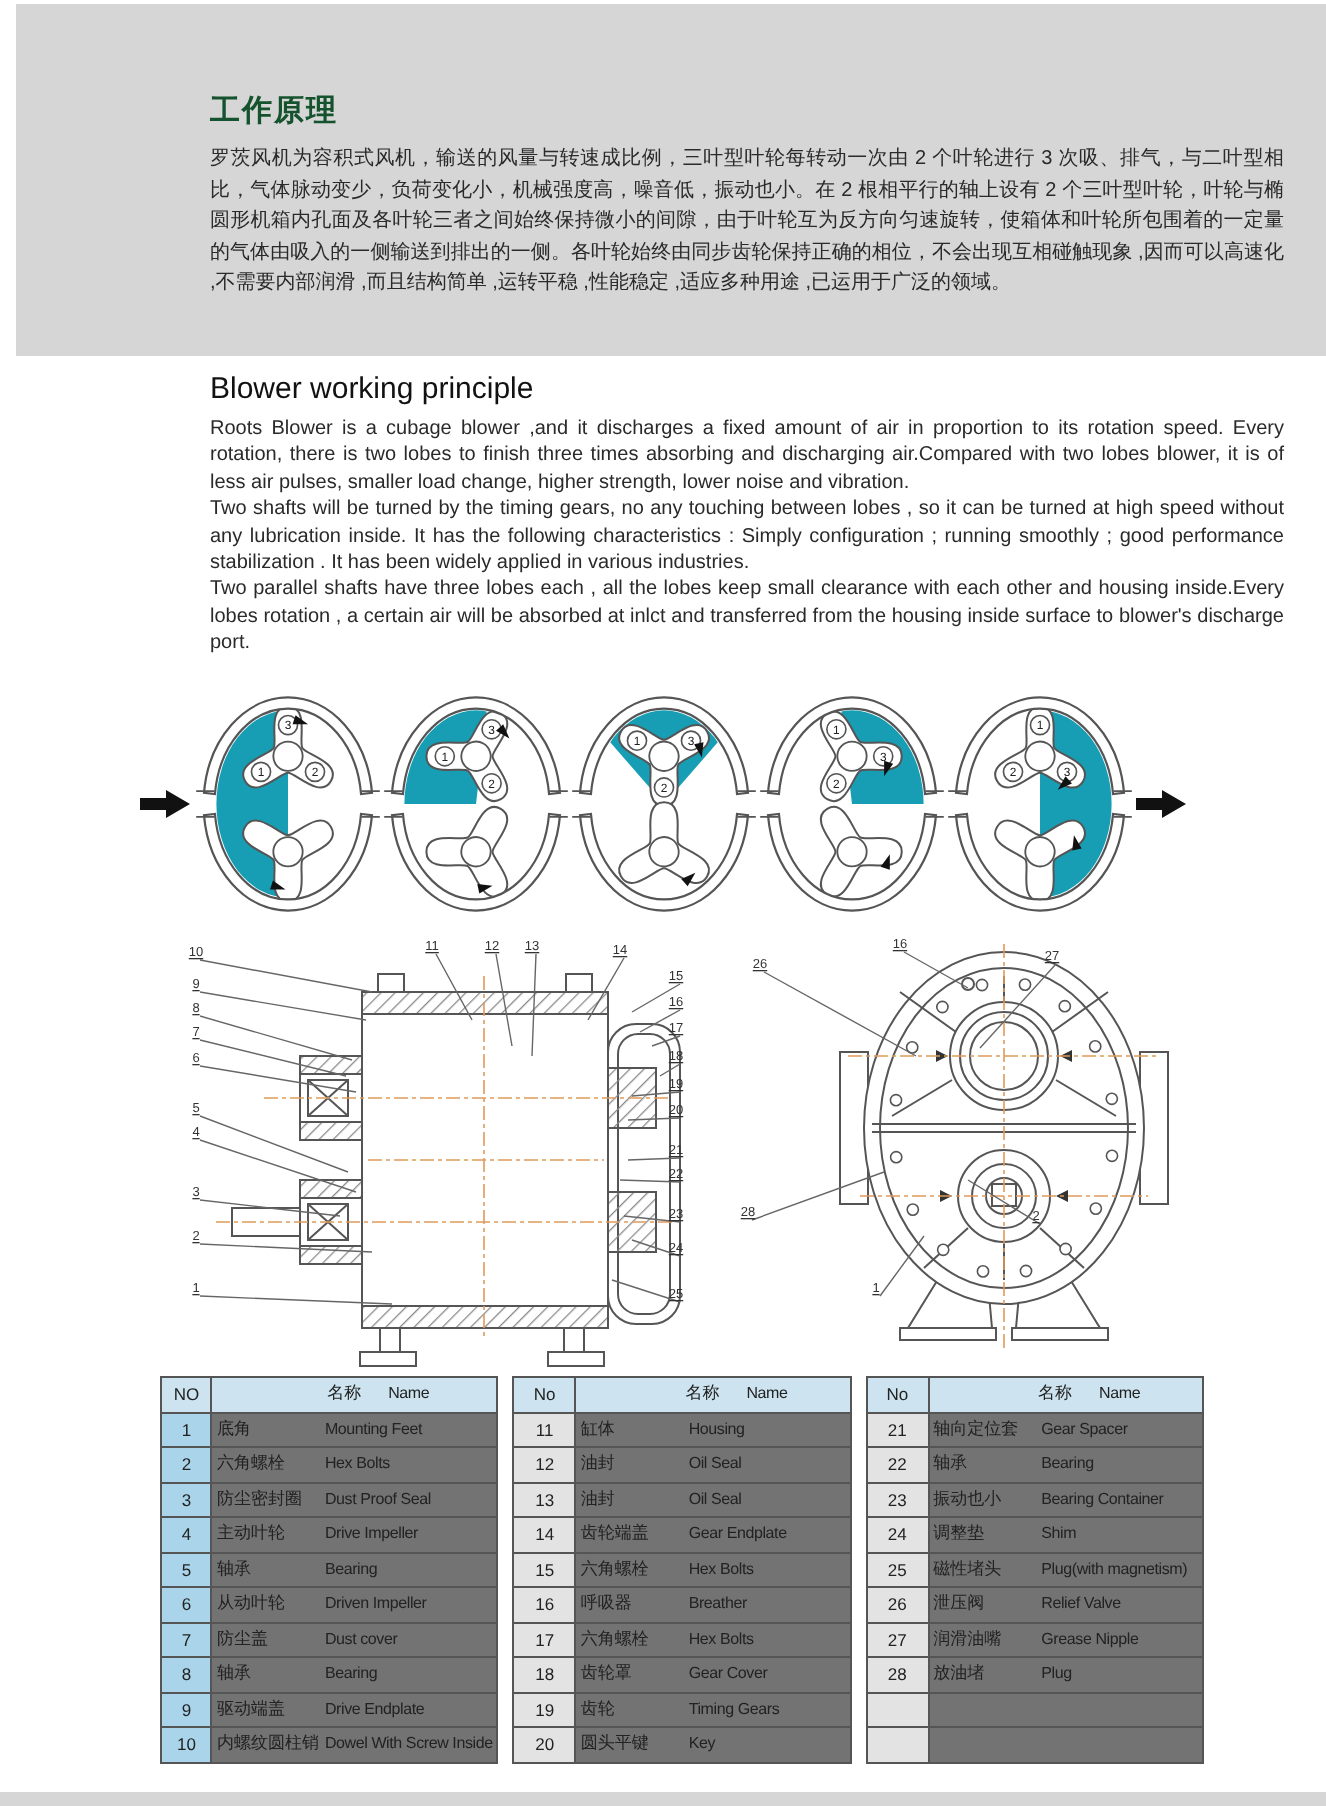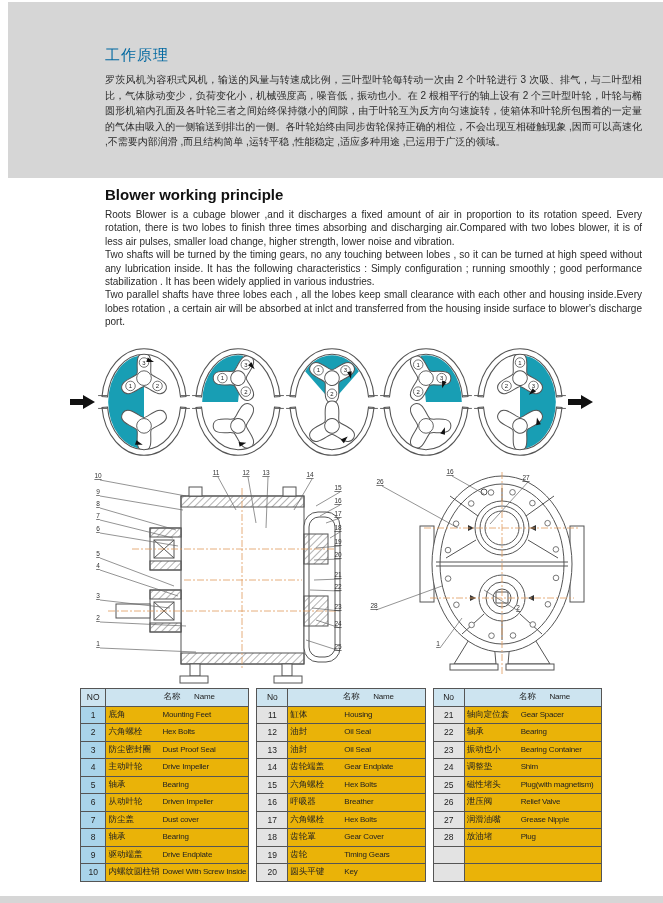--- a/index.html
+++ b/index.html
@@ -1,33 +1,33 @@
 <!DOCTYPE html>
 <html><head>
 <meta charset="utf-8">
 <style>
   html,body{margin:0;padding:0;background:#fff;}
   .page{position:relative;width:663px;height:903px;background:#fff;overflow:hidden;
         font-family:"Liberation Sans",sans-serif;color:#222;}
   .gray-panel{position:absolute;left:8px;right:0;top:2px;height:176px;background:#d6d6d6;}
   .bottom-strip{position:absolute;left:0;right:0;bottom:0;height:7px;background:#d6d6d6;}
-  .zh-title{position:absolute;left:105px;top:46px;font-size:15px;font-weight:normal;color:#0369a1;letter-spacing:1px;}
+  .zh-title{position:absolute;left:105px;top:46px;font-size:15px;font-weight:bold;color:#14532d;letter-spacing:1px;}
   .zh-body{position:absolute;left:105px;top:72px;width:537px;font-size:10px;line-height:15.5px;
            text-align:justify;color:#2a2a2a;}
-  .en-title{position:absolute;left:105px;top:186px;font-size:15px;font-weight:bold;color:#111;}
+  .en-title{position:absolute;left:105px;top:186px;font-size:15px;font-weight:normal;color:#111;}
   .en-body{position:absolute;left:105px;top:208px;width:537px;font-size:10px;line-height:13.4px;
            text-align:justify;color:#2a2a2a;}
   .en-body p{margin:0;}
   .stages{position:absolute;left:0;right:0;top:341px;height:122px;display:flex;
           justify-content:center;align-items:center;gap:2px;}
   .drawing{position:absolute;width:272px;height:222px;}
   #secview{left:86px;top:466px;}
   #endview{left:366px;top:466px;}
   .tables{position:absolute;left:80px;top:688px;width:522px;display:flex;gap:7px;}
-  table.pt{border-collapse:collapse;flex:1;font-size:8.5px;background:#eab308;border:1px solid #555;table-layout:fixed;}
+  table.pt{border-collapse:collapse;flex:1;font-size:8.5px;background:#737373;border:1px solid #555;table-layout:fixed;}
   table.pt th,table.pt td{border:1px solid #555;height:16.5px;padding:0 2px;font-weight:normal;
           text-align:left;overflow:hidden;white-space:nowrap;}
   table.pt .no{width:26px;text-align:center;}
   table.pt thead th{background:#cde4f0;text-align:center;}
   table.pt tbody td.no{background:#e3e3e3;}
   table.pt.g0 tbody td.no{background:#a9d4ea;}
   .cn{display:inline-block;width:54px;vertical-align:top;}
   .en{font-size:8px;letter-spacing:-0.2px;}
   thead .cn{padding-left:10px;box-sizing:border-box;}
   svg text{font-family:"Liberation Sans",sans-serif;}

